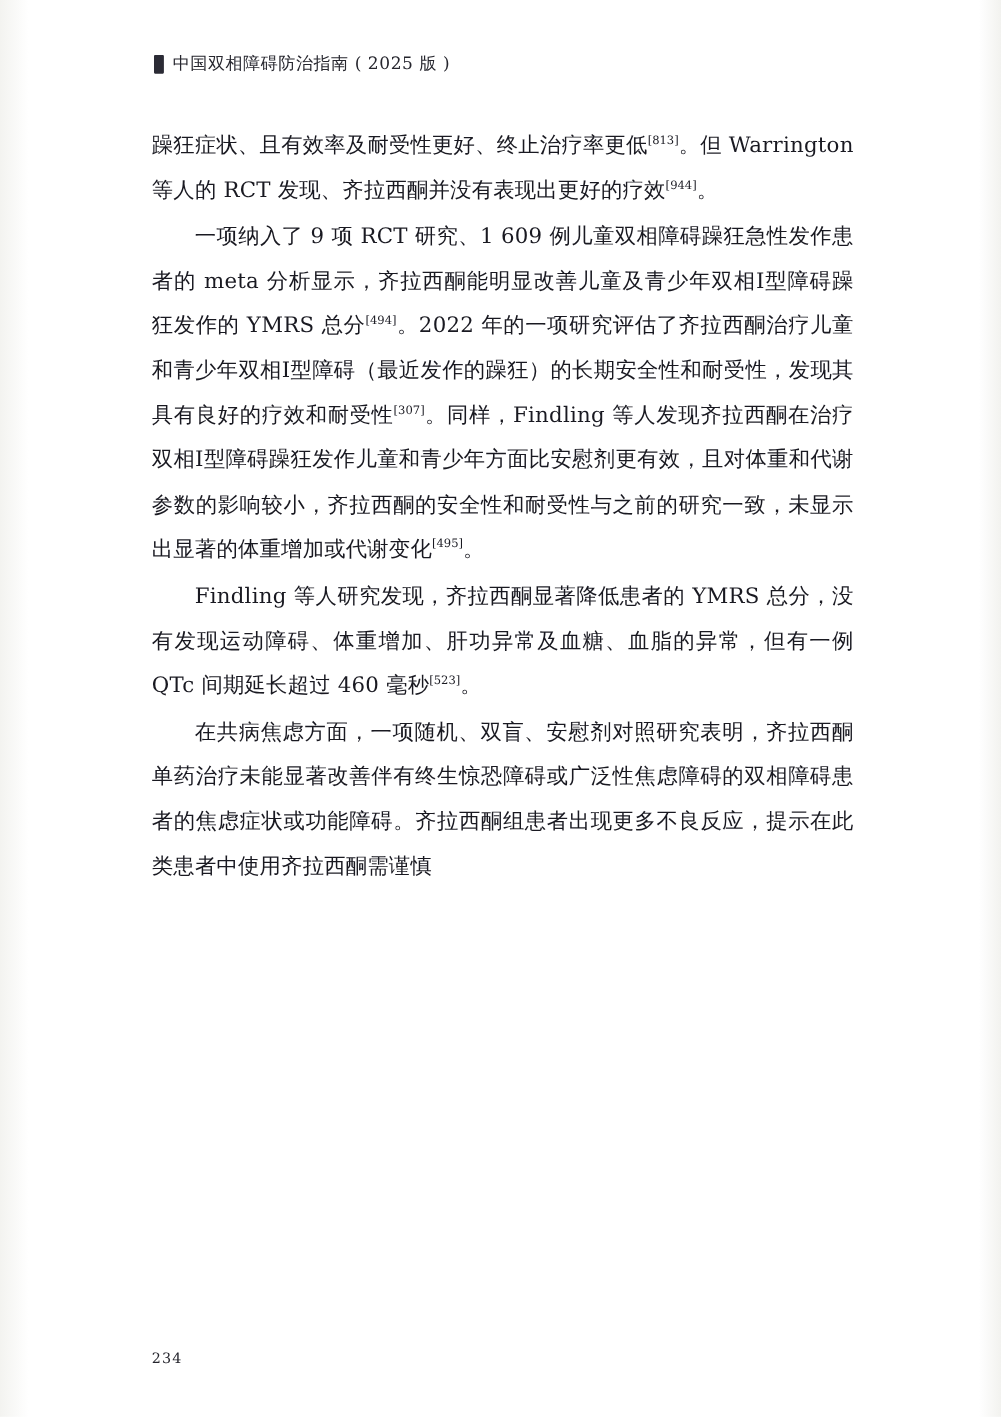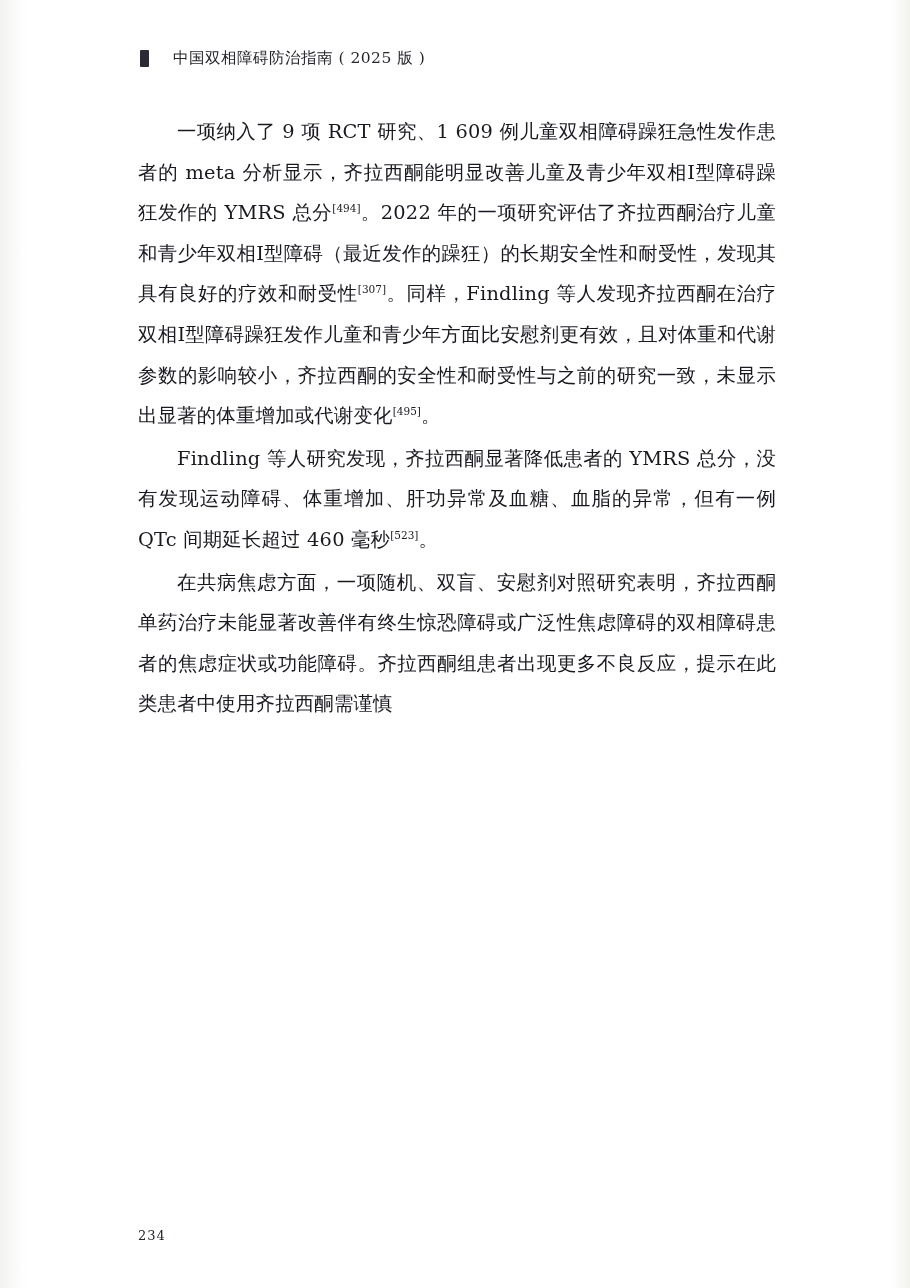--- a/index.html
+++ b/index.html
@@ -19,21 +19,21 @@
     position: absolute;
     inset: 0;
     background: linear-gradient(90deg, #f3f3f0 0px, #ffffff 26px, #ffffff 890px, #f2f2ef 910px);
   }
   .header {
     position: absolute;
     top: 48px;
     left: 140px;
     display: flex;
     align-items: center;
-    gap: 24px;
+    gap: 8px;
   }
   .header-mark {
     width: 9px;
     height: 17px;
     background: #2b2b35;
     display: inline-block;
     border-radius: 1px;
   }
   .header-title {
     font-size: 15.5px;
@@ -81,20 +81,21 @@
 <body>
 
 <div class="page">
 
   <div class="header">
     <span class="header-mark"></span>
     <span class="header-title">中国双相障碍防治指南 ( 2025 版 )</span>
   </div>
 
   <div class="content" id="body-content">
+      <p class="para"><span>躁狂症状、且有效率及耐受性更好、终止治疗率更低</span><sup>[813]</sup><span>。但 Warrington 等人的 RCT 发现、齐拉西酮并没有表现出更好的疗效</span><sup>[944]</sup><span>。</span></p>
       <p class="para indent"><span>一项纳入了 9 项 RCT 研究、1 609 例儿童双相障碍躁狂急性发作患者的 meta 分析显示，齐拉西酮能明显改善儿童及青少年双相Ⅰ型障碍躁狂发作的 YMRS 总分</span><sup>[494]</sup><span>。2022 年的一项研究评估了齐拉西酮治疗儿童和青少年双相Ⅰ型障碍（最近发作的躁狂）的长期安全性和耐受性，发现其具有良好的疗效和耐受性</span><sup>[307]</sup><span>。同样，Findling 等人发现齐拉西酮在治疗双相Ⅰ型障碍躁狂发作儿童和青少年方面比安慰剂更有效，且对体重和代谢参数的影响较小，齐拉西酮的安全性和耐受性与之前的研究一致，未显示出显著的体重增加或代谢变化</span><sup>[495]</sup><span>。</span></p>
       <p class="para indent"><span>Findling 等人研究发现，齐拉西酮显著降低患者的 YMRS 总分，没有发现运动障碍、体重增加、肝功异常及血糖、血脂的异常，但有一例 QTc 间期延长超过 460 毫秒</span><sup>[523]</sup><span>。</span></p>
       <p class="para indent"><span>在共病焦虑方面，一项随机、双盲、安慰剂对照研究表明，齐拉西酮单药治疗未能显著改善伴有终生惊恐障碍或广泛性焦虑障碍的双相障碍患者的焦虑症状或功能障碍。齐拉西酮组患者出现更多不良反应，提示在此类患者中使用齐拉西酮需谨慎</span></p>
     </div>
 
   <div class="pagenum">234</div>
 
 </div>
 
 </body></html>

